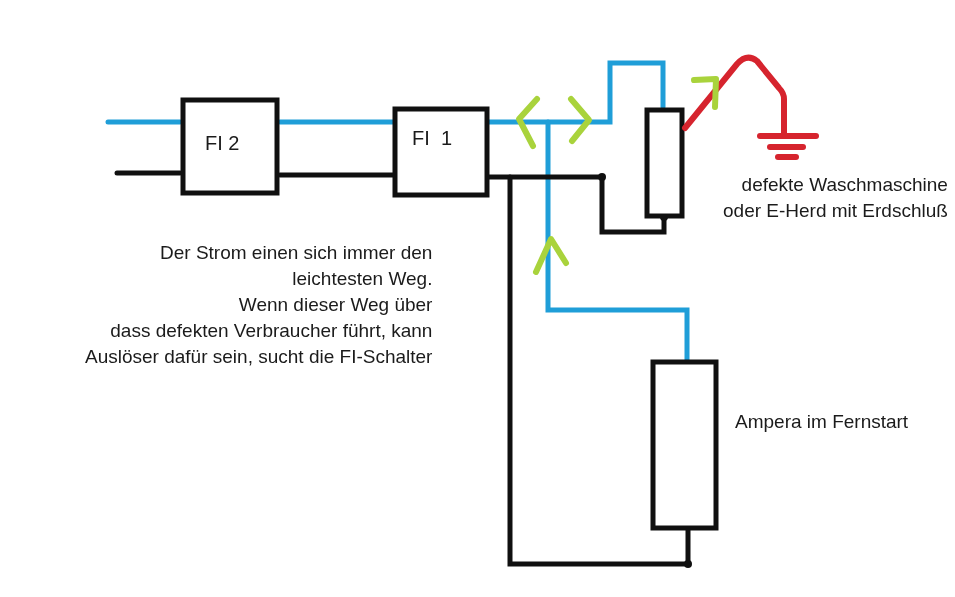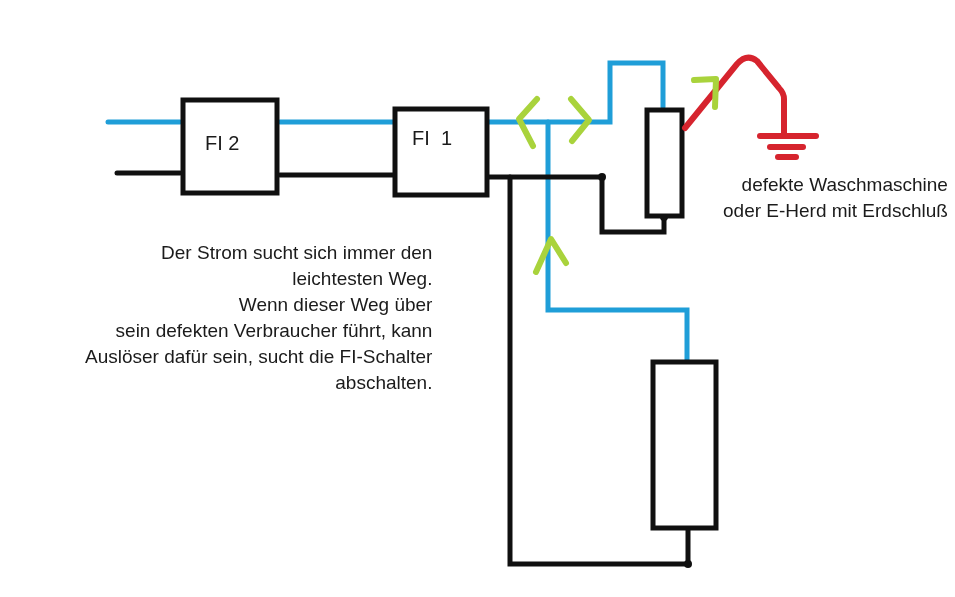--- a/index.html
+++ b/index.html
@@ -80,27 +80,29 @@
 
     <g>
       <path class="arrow-green" d="M537,99 L519,119 L533,146"></path>
       <path class="arrow-green" d="M571,99 L589,120 L572,141"></path>
       <path class="arrow-green" d="M536,272 L551,239 L566,263"></path>
       <path class="arrow-green" d="M694,80 L716,79 L715,107"></path>
     </g>
   </svg>
 
   <div class="text-block" style="left:85px; top:240px;">
-    <span>Der Strom sucht sich immer den</span>
+    <span>Der Strom einen sich immer den</span>
     <span>leichtesten Weg.</span>
     <span>Wenn dieser Weg über</span>
-    <span>sein defekten Verbraucher führt, kann</span>
+    <span>dass defekten Verbraucher führt, kann</span>
     <span>Auslöser dafür sein, sucht die FI-Schalter</span>
-    <span>abschalten.</span>
   </div>
 
   <div class="text-block" style="left:695px; top:172px;margin-left:28px;">
     <span>defekte Waschmaschine</span>
     <span>oder E-Herd mit Erdschluß</span>
   </div>
 
+  <div class="text-block" style="left:735px; top:409px;">
+    <span>Ampera im Fernstart</span>
+  </div>
 
 </div>
 
 </body></html>

